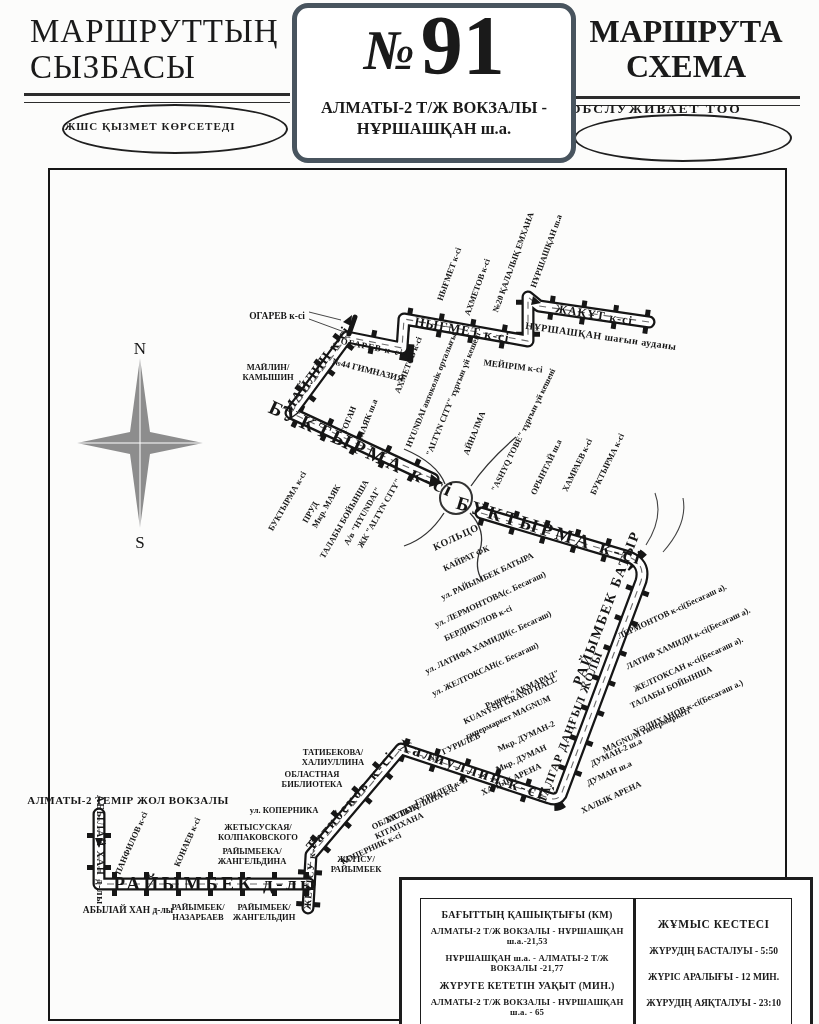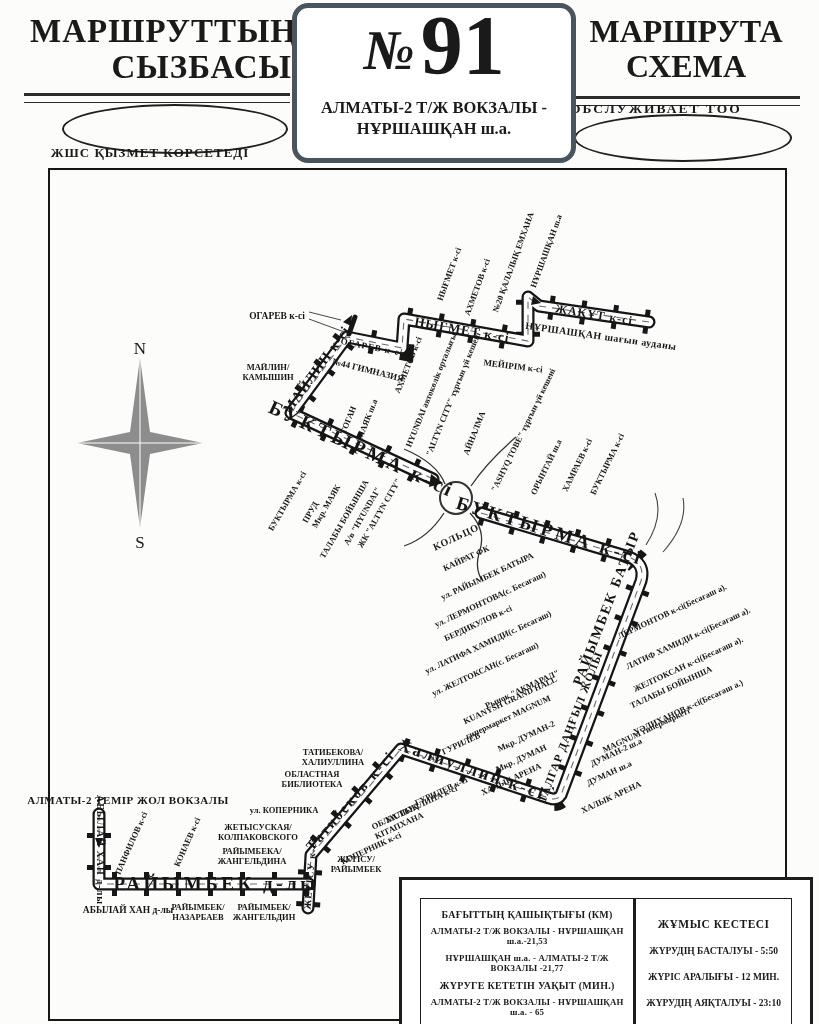--- a/index.html
+++ b/index.html
@@ -1,30 +1,30 @@
 <!DOCTYPE html>
 <html><head>
 <meta charset="utf-8">
 <style>
   html,body{margin:0;padding:0;background:#e8e8e8;}
   .page{position:relative;width:819px;height:1024px;background:#fcfcfb;overflow:hidden;
         font-family:"Liberation Serif",serif;color:#1a1a1a;margin:0 auto;}
   
-  .hdr-left{position:absolute;left:30px;top:14px;width:262px;text-align:right;
-            font-weight:bold;font-size:33px;line-height:1.08;letter-spacing:1px;}
+  .hdr-left{position:absolute;left:30px;top:14px;width:262px;text-align:left;
+            font-weight:normal;font-size:33px;line-height:1.08;letter-spacing:1px;}
   .hdr-right{position:absolute;left:566px;top:14px;width:240px;text-align:center;
              font-weight:bold;font-size:32px;line-height:1.1;}
   .dline{position:absolute;height:6px;border-top:3px solid #2c2c2c;border-bottom:1.5px solid #2c2c2c;}
   .dline.left{left:24px;top:93px;width:266px;}
   .dline.right{left:566px;top:96px;width:234px;}
   .ellipse{position:absolute;border:2.5px solid #1f1f1f;border-radius:50%;background:transparent;}
   .ellipse.left{left:62px;top:104px;width:222px;height:46px;}
   .ellipse.right{left:574px;top:114px;width:214px;height:44px;}
-  .hdr-sub-left{position:absolute;left:30px;top:145px;width:240px;text-align:center;
-                font-weight:bold;font-size:13px;letter-spacing:1px;}
+  .hdr-sub-left{position:absolute;left:30px;top:120px;width:240px;text-align:center;
+                font-weight:bold;font-size:11px;letter-spacing:1px;}
   .hdr-sub-right{position:absolute;left:570px;top:101px;width:230px;text-align:left;
                  font-weight:bold;font-size:13.5px;letter-spacing:2px;}
   .route-box{position:absolute;left:292px;top:3px;width:274px;height:150px;
              border:5px solid #48545e;border-radius:16px;background:#fff;
              display:flex;flex-direction:column;align-items:center;justify-content:flex-start;}
   .route-num-line{display:flex;align-items:flex-start;height:92px;margin-top:-4px;}
   .route-num-sign{font-style:italic;font-size:56px;font-weight:bold;margin-top:14px;margin-right:6px;}
   .route-num{font-size:84px;font-weight:bold;line-height:1;}
   .route-name{font-weight:bold;font-size:16.5px;text-align:center;line-height:1.25;margin-top:2px;}
   

